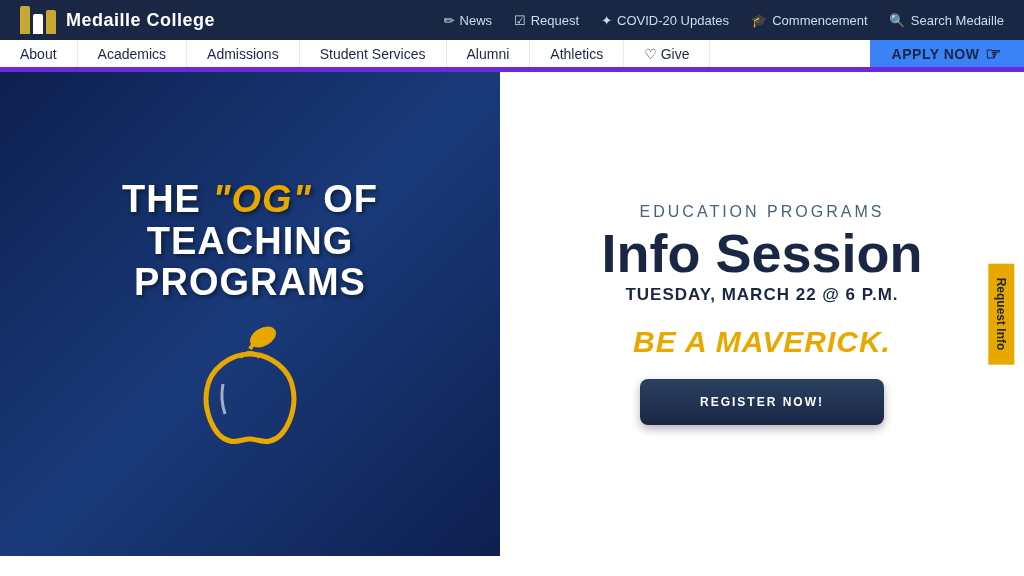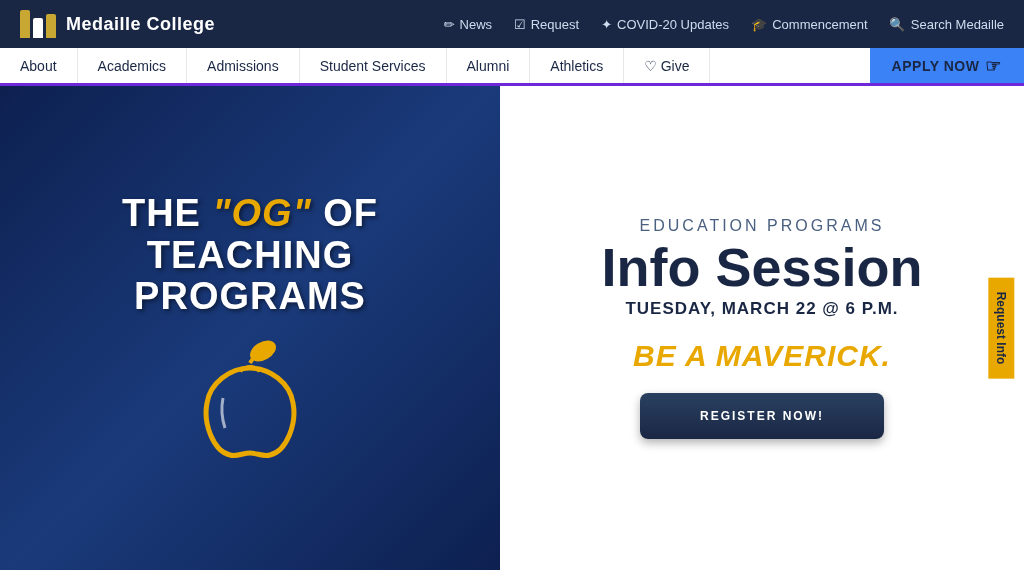--- a/index.html
+++ b/index.html
@@ -4,21 +4,21 @@
   <style>
     * { margin: 0; padding: 0; box-sizing: border-box; }
     body { font-family: Arial, sans-serif; width: 1024px; height: 576px; overflow: hidden; }
 
     
     .top-bar {
       background-color: #1a2744;
       display: flex;
       align-items: center;
       padding: 0 20px;
-      height: 48px;
+      height: 40px;
       justify-content: space-between;
     }
     .logo-area {
       display: flex;
       align-items: center;
       gap: 10px;
     }
     .logo-icon {
       display: flex;
       gap: 3px;
@@ -47,22 +47,22 @@
       gap: 5px;
       cursor: pointer;
     }
     .top-link-icon { font-size: 13px; }
 
     
     .nav-bar {
       background-color: #ffffff;
       display: flex;
       align-items: stretch;
-      border-bottom: 3px solid #6d28d9;
-      height: 38px;
+      border-bottom: 5px solid #6d28d9;
+      height: 32px;
     }
     .nav-item {
       display: flex;
       align-items: center;
       padding: 0 20px;
       font-size: 14px;
       color: #1a2744;
       cursor: pointer;
       border-right: 1px solid #e8e8e8;
       white-space: nowrap;

